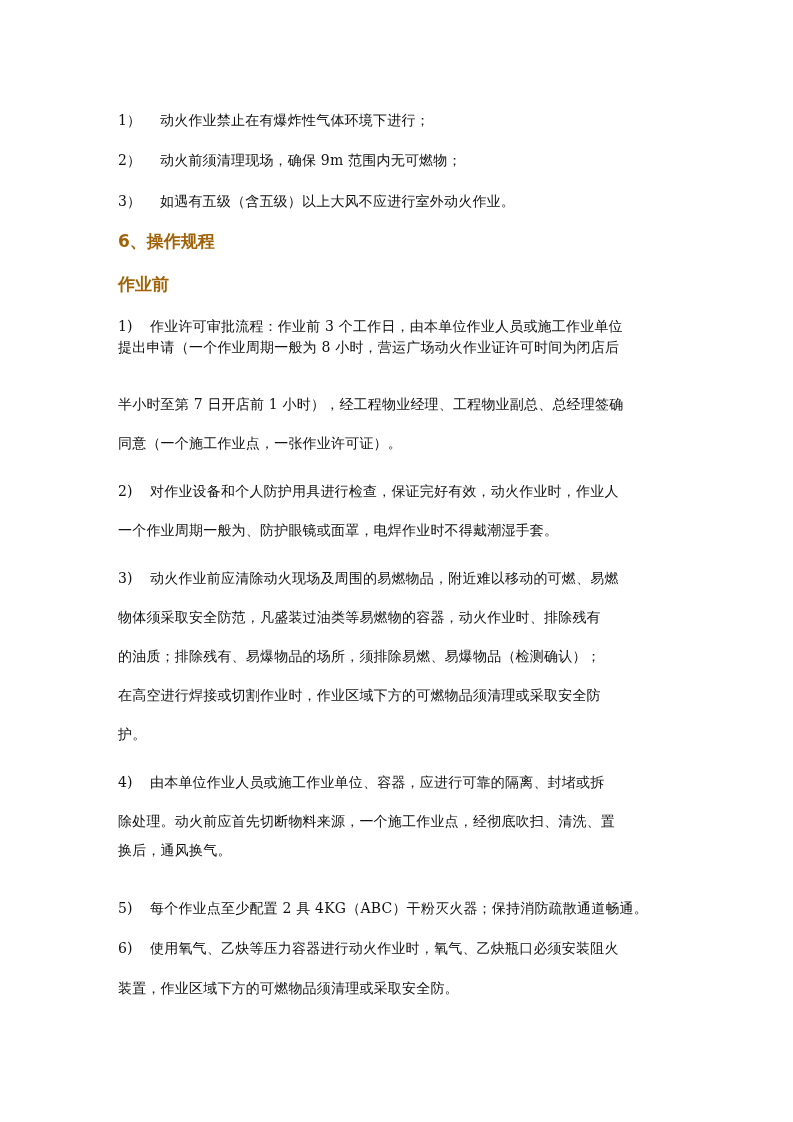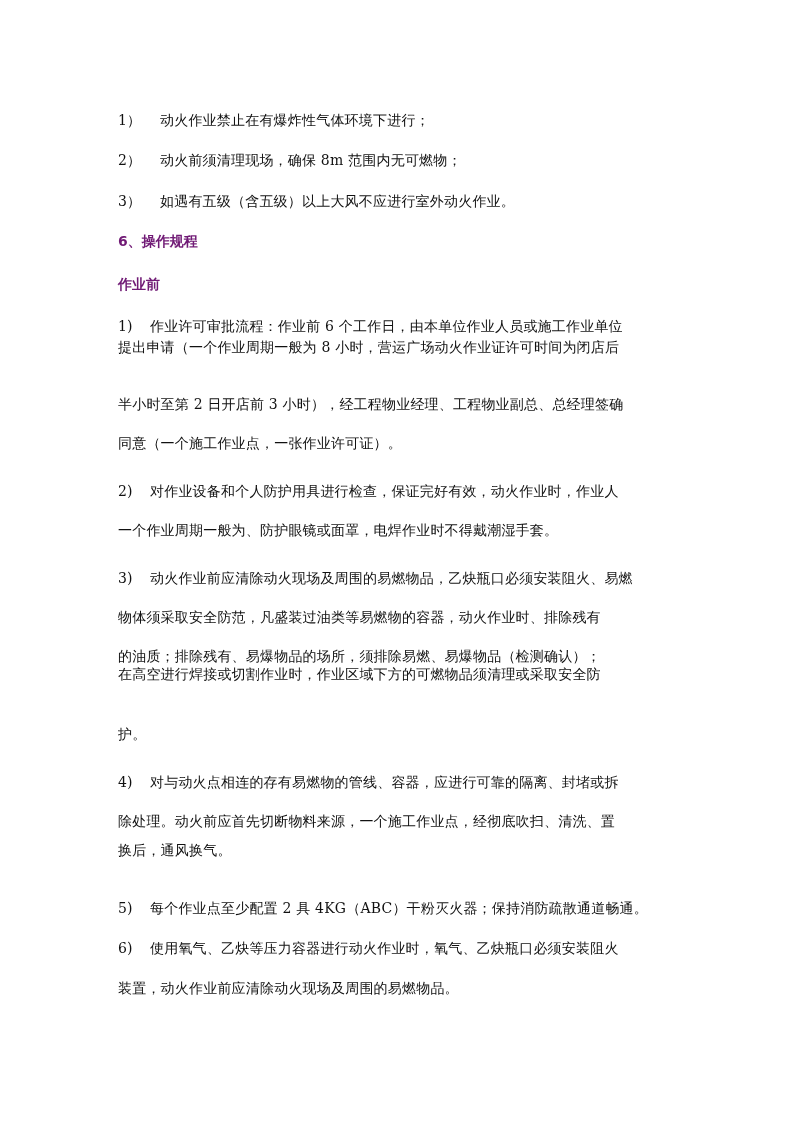--- a/index.html
+++ b/index.html
@@ -1,67 +1,67 @@
 <!DOCTYPE html>
 <html><head>
 <meta charset="utf-8">
 <style>
   html, body { margin: 0; padding: 0; background: #ffffff; }
   body { width: 793px; height: 1122px; position: relative; overflow: hidden;
          font-family: "DejaVu Serif", "Liberation Serif", serif; color: #111; }
   .page { position: absolute; left: 118px; top: 0; width: 560px; }
   .line { position: absolute; left: 0; font-size: 14px; white-space: nowrap; line-height: 20px; letter-spacing: 0.2px; }
   .num { display: inline-block; }
-  .h { position: absolute; left: 0; font-family: "DejaVu Sans", "Liberation Sans", sans-serif; font-weight: bold; font-size: 14px; white-space: nowrap; line-height: 22px; color: #701a75; }
+  .h { position: absolute; left: 0; font-family: "DejaVu Sans", "Liberation Sans", sans-serif; font-weight: bold; font-size: 17px; white-space: nowrap; line-height: 22px; color: #a16207; }
 </style>
 </head>
 <body>
 
 <div class="page">
 
   <div class="line" style="top:110px">
     <span class="num" style="width:42px">1）</span><span>动火作业禁止在有爆炸性气体环境下进行；</span>
   </div>
   <div class="line" style="top:150px">
-    <span class="num" style="width:42px">2）</span><span>动火前须清理现场，确保 8m 范围内无可燃物；</span>
+    <span class="num" style="width:42px">2）</span><span>动火前须清理现场，确保 9m 范围内无可燃物；</span>
   </div>
   <div class="line" style="top:191px">
     <span class="num" style="width:42px">3）</span><span>如遇有五级（含五级）以上大风不应进行室外动火作业。</span>
   </div>
 
   <div class="h" style="top:230px">6、操作规程</div>
   <div class="h" style="top:273px">作业前</div>
 
   <div class="line" style="top:316px">
-    <span class="num" style="width:32px">1)</span><span>作业许可审批流程：作业前 6 个工作日，由本单位作业人员或施工作业单位</span>
+    <span class="num" style="width:32px">1)</span><span>作业许可审批流程：作业前 3 个工作日，由本单位作业人员或施工作业单位</span>
   </div>
   <div class="line" style="top:337px">提出申请（一个作业周期一般为 8 小时，营运广场动火作业证许可时间为闭店后</div>
-  <div class="line" style="top:394px">半小时至第 2 日开店前 3 小时），经工程物业经理、工程物业副总、总经理签确</div>
+  <div class="line" style="top:394px">半小时至第 7 日开店前 1 小时），经工程物业经理、工程物业副总、总经理签确</div>
   <div class="line" style="top:433px">同意（一个施工作业点，一张作业许可证）。</div>
 
   <div class="line" style="top:481px">
     <span class="num" style="width:32px">2)</span><span>对作业设备和个人防护用具进行检查，保证完好有效，动火作业时，作业人</span>
   </div>
   <div class="line" style="top:520px">一个作业周期一般为、防护眼镜或面罩，电焊作业时不得戴潮湿手套。</div>
 
   <div class="line" style="top:568px">
-    <span class="num" style="width:32px">3)</span><span>动火作业前应清除动火现场及周围的易燃物品，乙炔瓶口必须安装阻火、易燃</span>
+    <span class="num" style="width:32px">3)</span><span>动火作业前应清除动火现场及周围的易燃物品，附近难以移动的可燃、易燃</span>
   </div>
   <div class="line" style="top:607px">物体须采取安全防范，凡盛装过油类等易燃物的容器，动火作业时、排除残有</div>
   <div class="line" style="top:646px">的油质；排除残有、易爆物品的场所，须排除易燃、易爆物品（检测确认）；</div>
-  <div class="line" style="top:664px">在高空进行焊接或切割作业时，作业区域下方的可燃物品须清理或采取安全防</div>
+  <div class="line" style="top:685px">在高空进行焊接或切割作业时，作业区域下方的可燃物品须清理或采取安全防</div>
   <div class="line" style="top:724px">护。</div>
 
   <div class="line" style="top:772px">
-    <span class="num" style="width:32px">4)</span><span>对与动火点相连的存有易燃物的管线、容器，应进行可靠的隔离、封堵或拆</span>
+    <span class="num" style="width:32px">4)</span><span>由本单位作业人员或施工作业单位、容器，应进行可靠的隔离、封堵或拆</span>
   </div>
   <div class="line" style="top:811px">除处理。动火前应首先切断物料来源，一个施工作业点，经彻底吹扫、清洗、置</div>
   <div class="line" style="top:840px">换后，通风换气。</div>
 
   <div class="line" style="top:898px">
     <span class="num" style="width:32px">5)</span><span>每个作业点至少配置 2 具 4KG（ABC）干粉灭火器；保持消防疏散通道畅通。</span>
   </div>
 
   <div class="line" style="top:938px">
     <span class="num" style="width:32px">6)</span><span>使用氧气、乙炔等压力容器进行动火作业时，氧气、乙炔瓶口必须安装阻火</span>
   </div>
-  <div class="line" style="top:978px">装置，动火作业前应清除动火现场及周围的易燃物品。</div>
+  <div class="line" style="top:978px">装置，作业区域下方的可燃物品须清理或采取安全防。</div>
 </div>
 
 </body></html>

